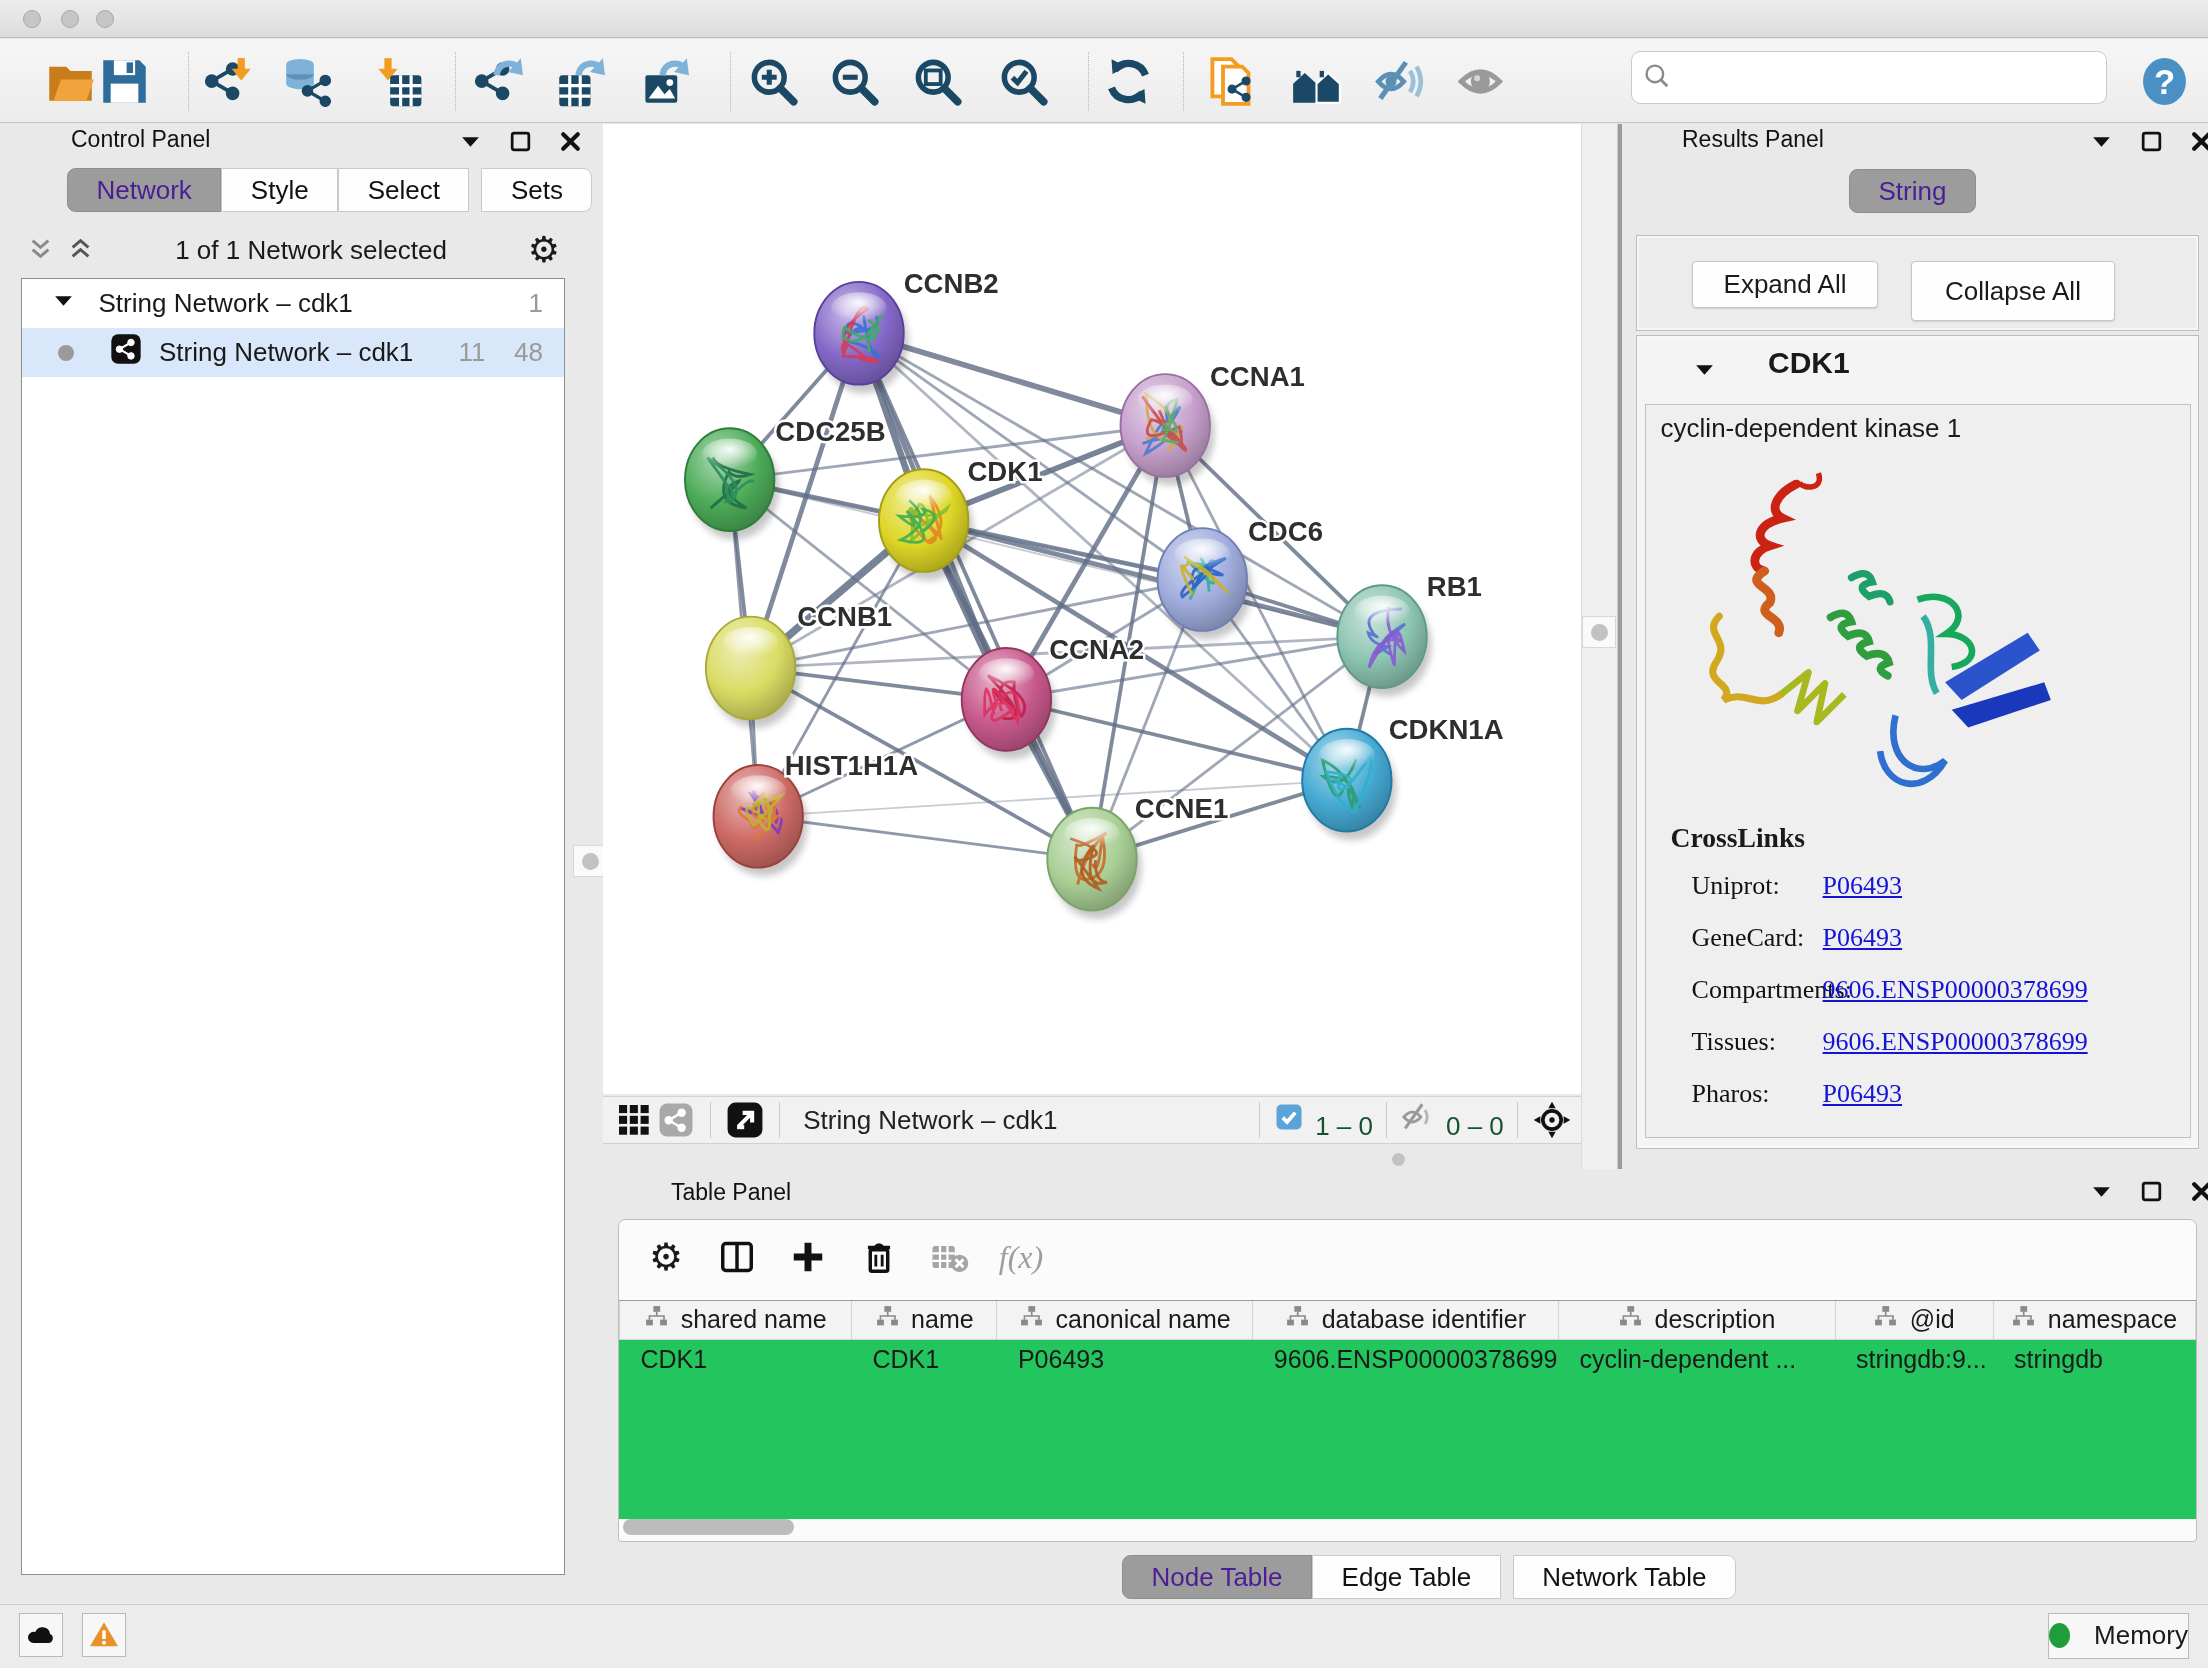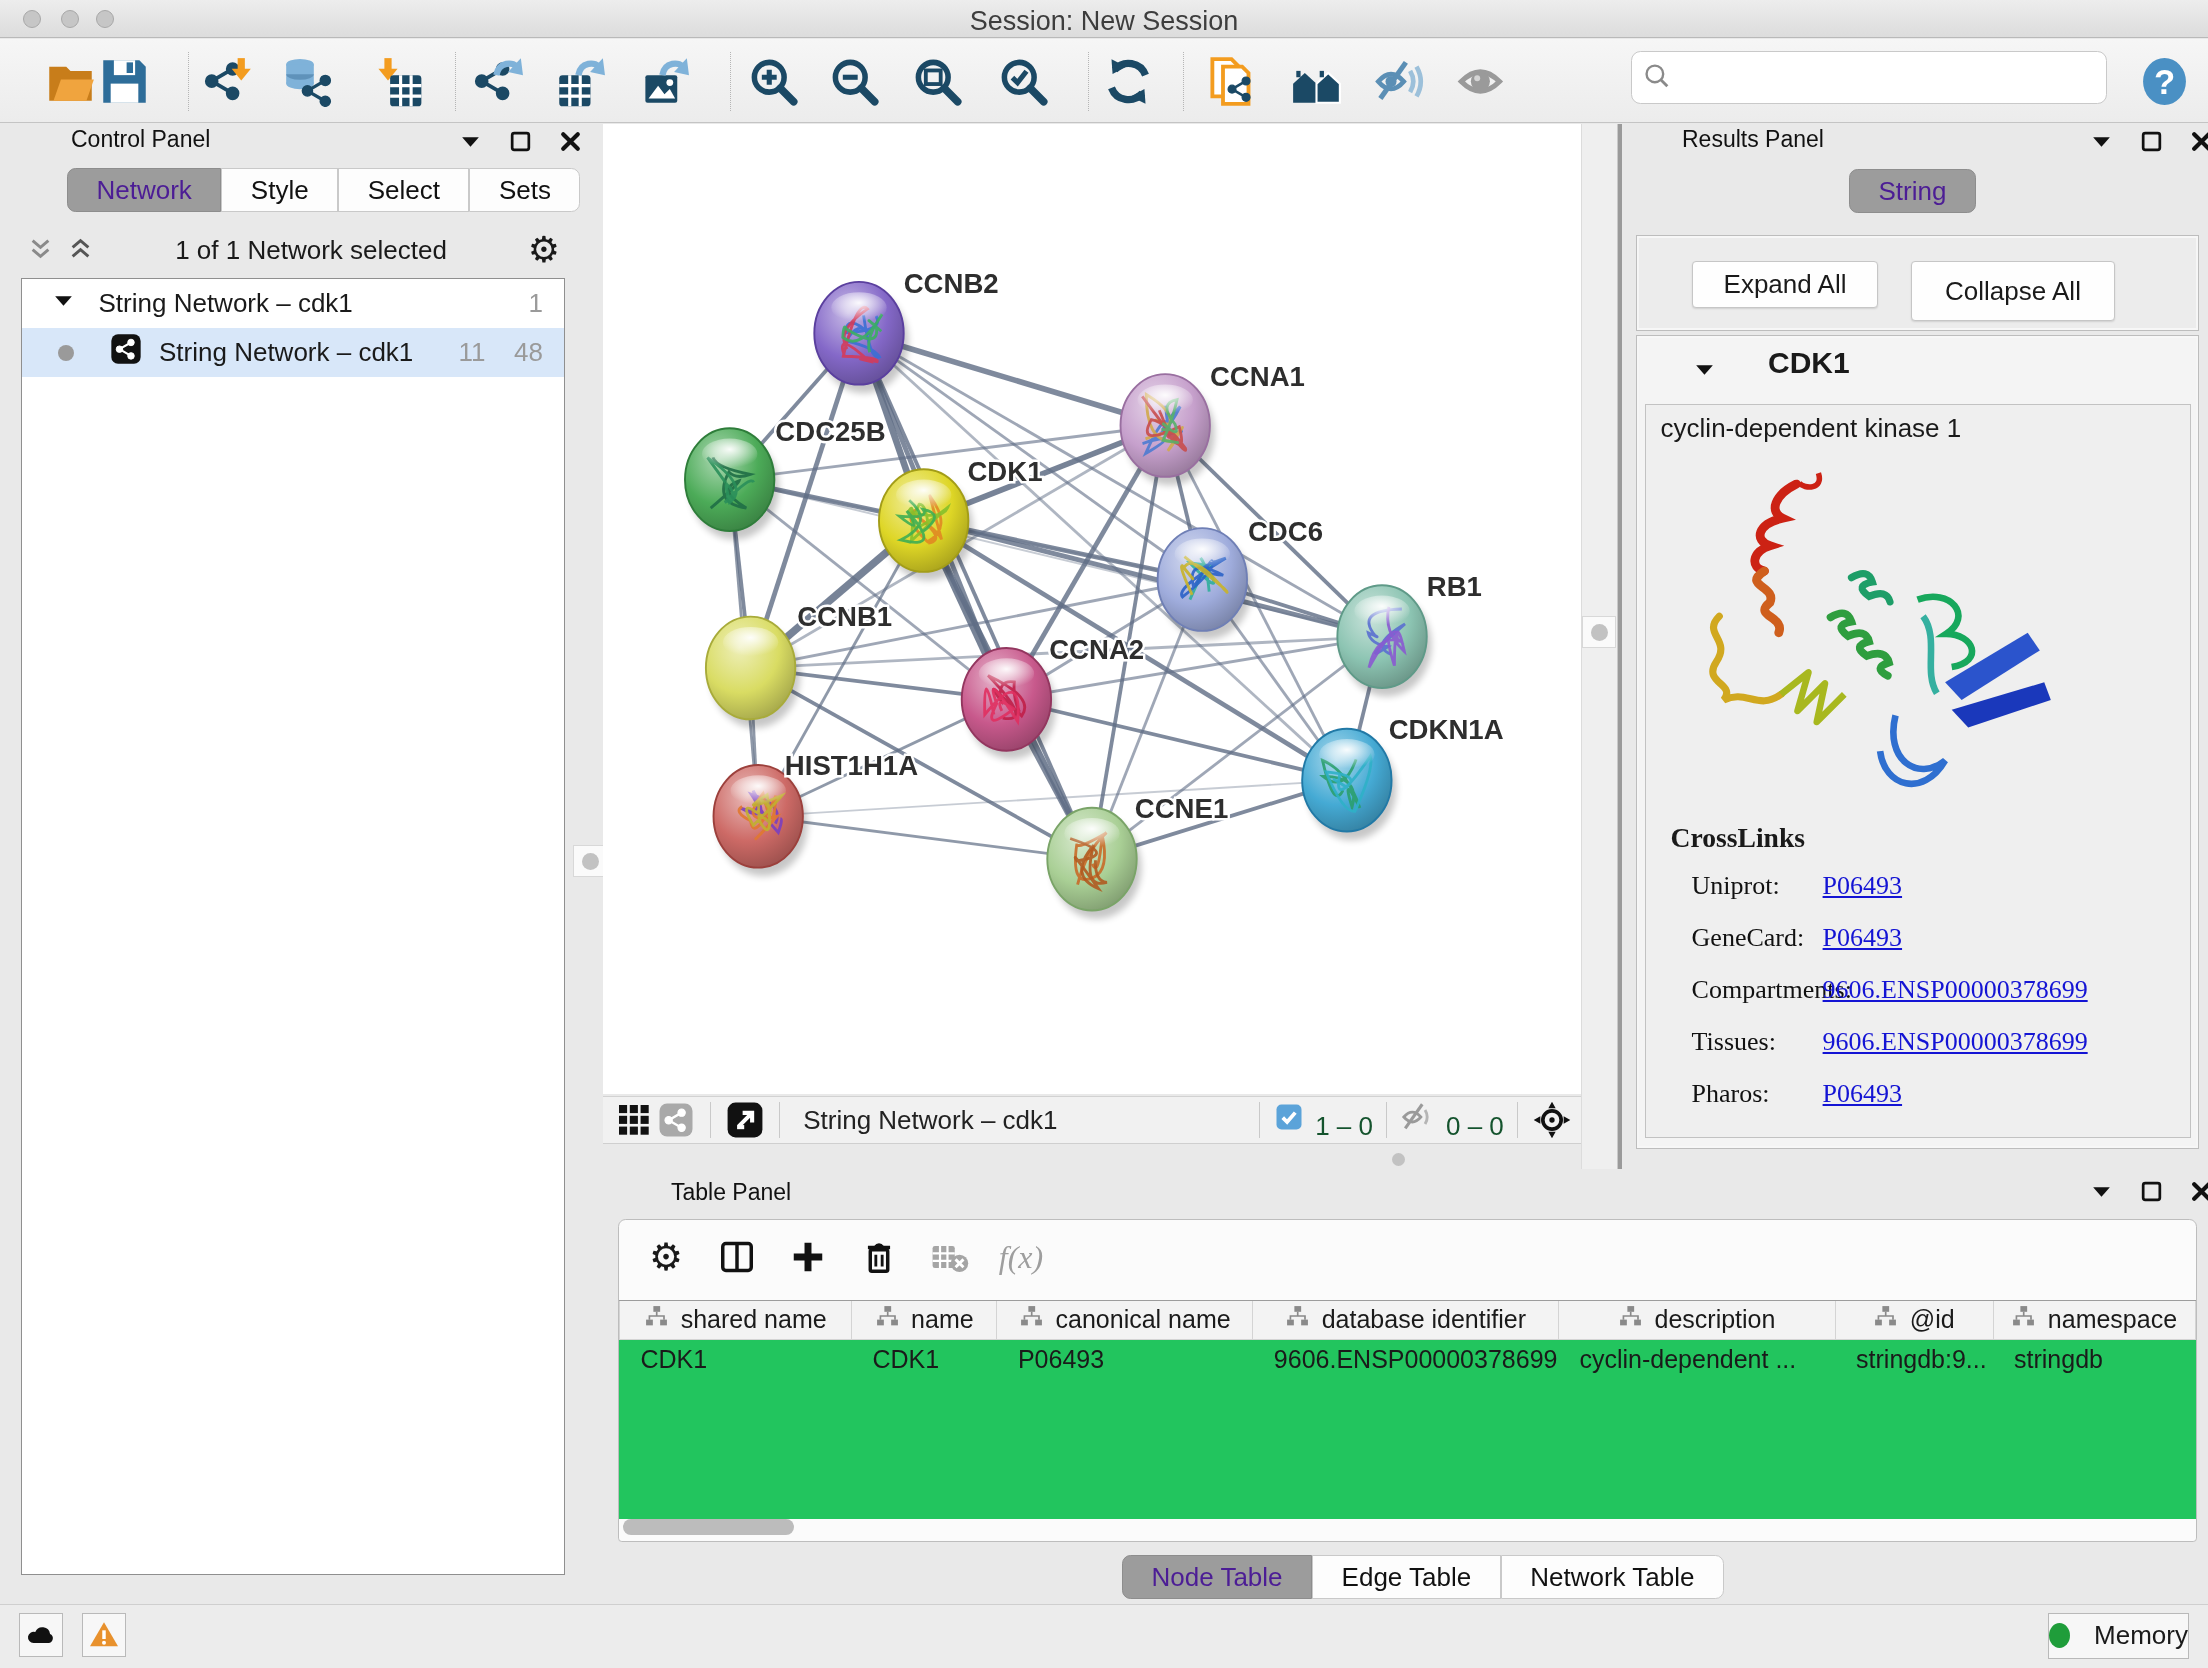--- a/index.html
+++ b/index.html
@@ -15,21 +15,21 @@
   .tb-ico{top:16px;width:53px;height:53px;display:flex;align-items:center;justify-content:center;cursor:pointer;}
   .tb-sep{top:13.3px;width:0;height:59px;border-left:1.9px dotted #b5b5b5;}
   #search-box{left:1631px;top:12.4px;width:476px;height:53px;background:#fff;border:1.9px solid #c9c9c9;border-radius:9.5px;display:flex;align-items:center;padding-left:11.4px;}
   #search-box input{border:none;outline:none;font-size:25px;width:409px;background:transparent;font-family:"Liberation Sans",sans-serif;}
   
   .panel-title{font-size:23px;color:#111;margin-left:44px;}
   .hdr-ctl{display:flex;gap:25px;align-items:center;}
   .tab{height:44px;padding:0 28.5px;display:flex;align-items:center;justify-content:center;font-size:26px;border:1px solid #c9c9c9;background:#fdfdfd;color:#111;cursor:pointer;}
   .tab.active{background:#9c9c9c;color:#4c1d95;border-color:#8d8d8d;}
   .tab:first-child{border-radius:8.6px 0 0 8.6px;}
-  .tab:last-child{border-radius:0 8.6px 8.6px 0;}
+  .tab:last-child{border-radius:0 8.6px 8.6px 0;margin-left:12px;}
   .btn{background:#fefefe;border:1px solid #c6c6c6;border-radius:4px;font-size:26px;display:flex;align-items:center;justify-content:center;cursor:pointer;box-shadow:0 1px 1.9px rgba(0,0,0,.12);}
   
   #ctrl-tabs{left:67px;top:168px;display:flex;}
   #ctrl-sub{left:27px;top:228px;width:533px;height:44px;display:flex;align-items:center;}
   #net-tree{left:21px;top:278px;width:544px;height:1297px;background:#fff;border:1.9px solid #8f8f8f;}
   .tree-row{height:49px;display:flex;align-items:center;font-size:26px;}
   .tree-row.sel{background:#d8e7f9;}
   .cnt{color:#9a9a9a;}
   
   #net-canvas{left:603px;top:124px;width:978px;height:970px;background:#fff;}
@@ -65,21 +65,20 @@
 </style>
 </head>
 <body>
 
 <div id="app">
 
   <div id="titlebar" class="abs">
     <div class="tl abs" style="left:23px"></div>
     <div class="tl abs" style="left:61px"></div>
     <div class="tl abs" style="left:96px"></div>
-    <div id="win-title" class="abs">Session: New Session</div>
   </div>
 
   <div id="toolbar" class="abs">
     <div id="tb-icons">
         <span class="abs tb-ico" style="left:44px">
           <svg width="51" height="51" viewBox="0 0 24 24">
             <path d="M2 5h8l2 2h10v14H2z" fill="#c87d1a"></path>
             <path d="M4 21 L7.5 11 H23 L19.5 21z" fill="#f0a43e"></path>
           </svg>
         </span>

